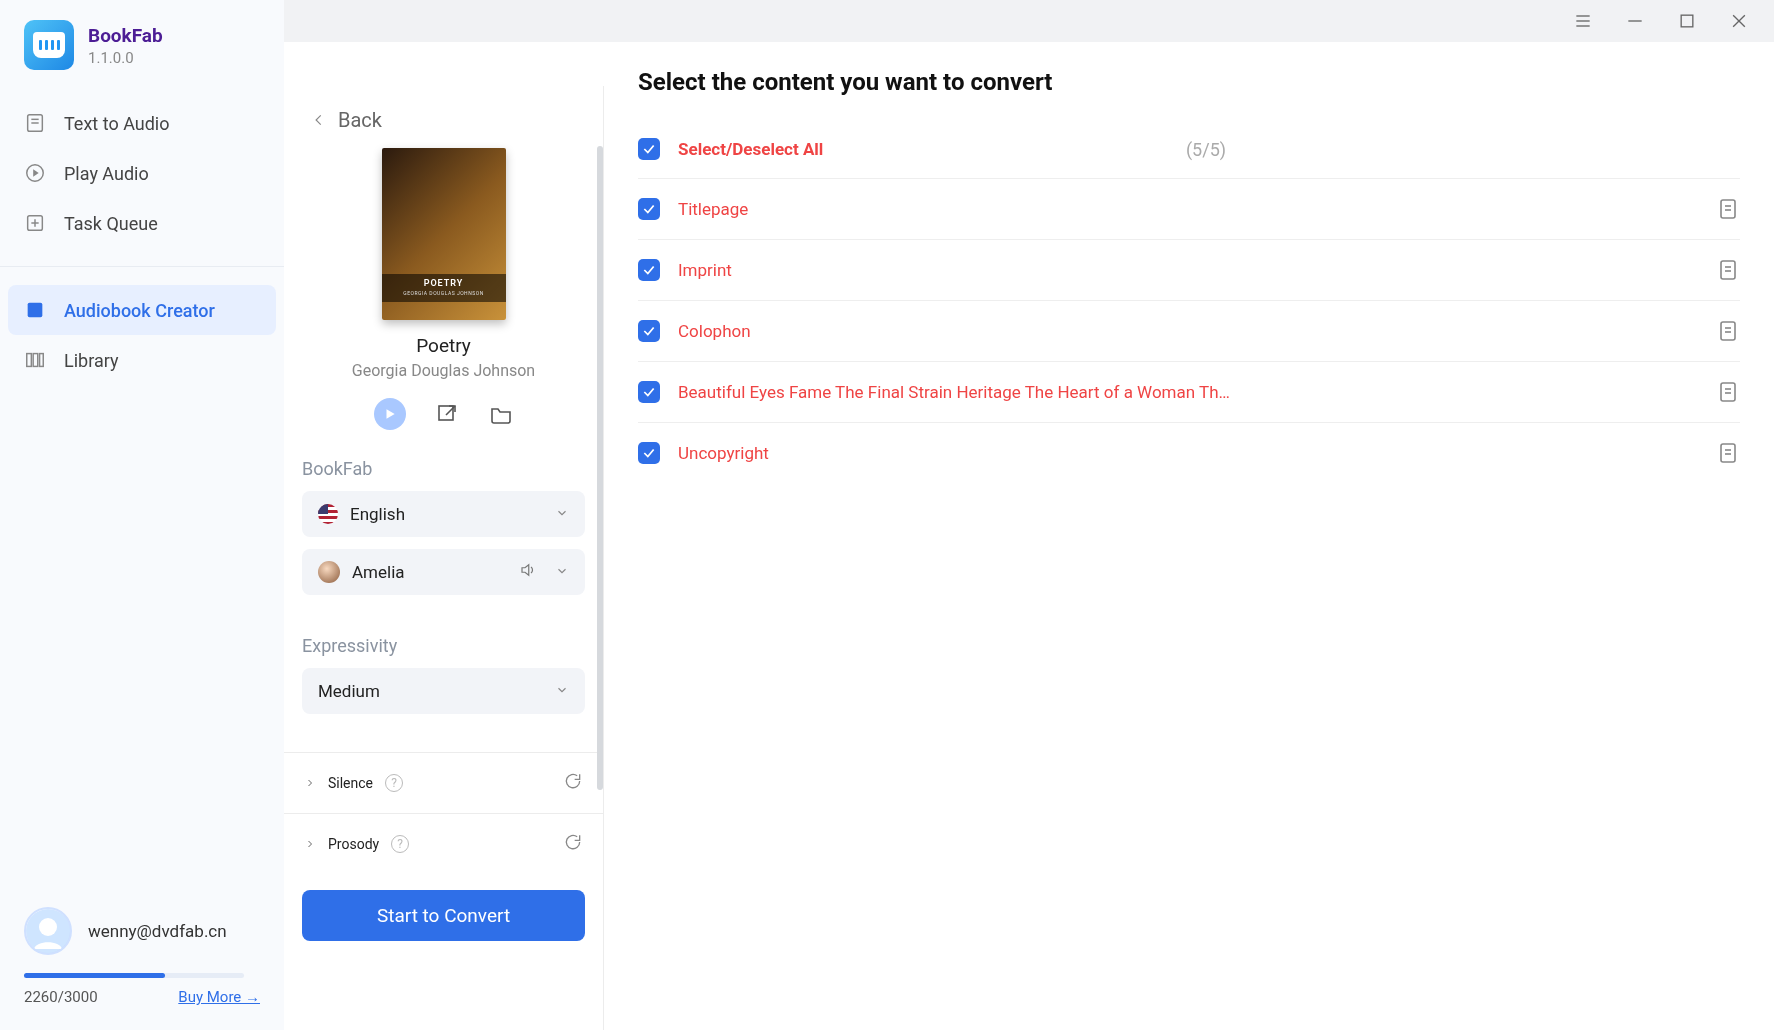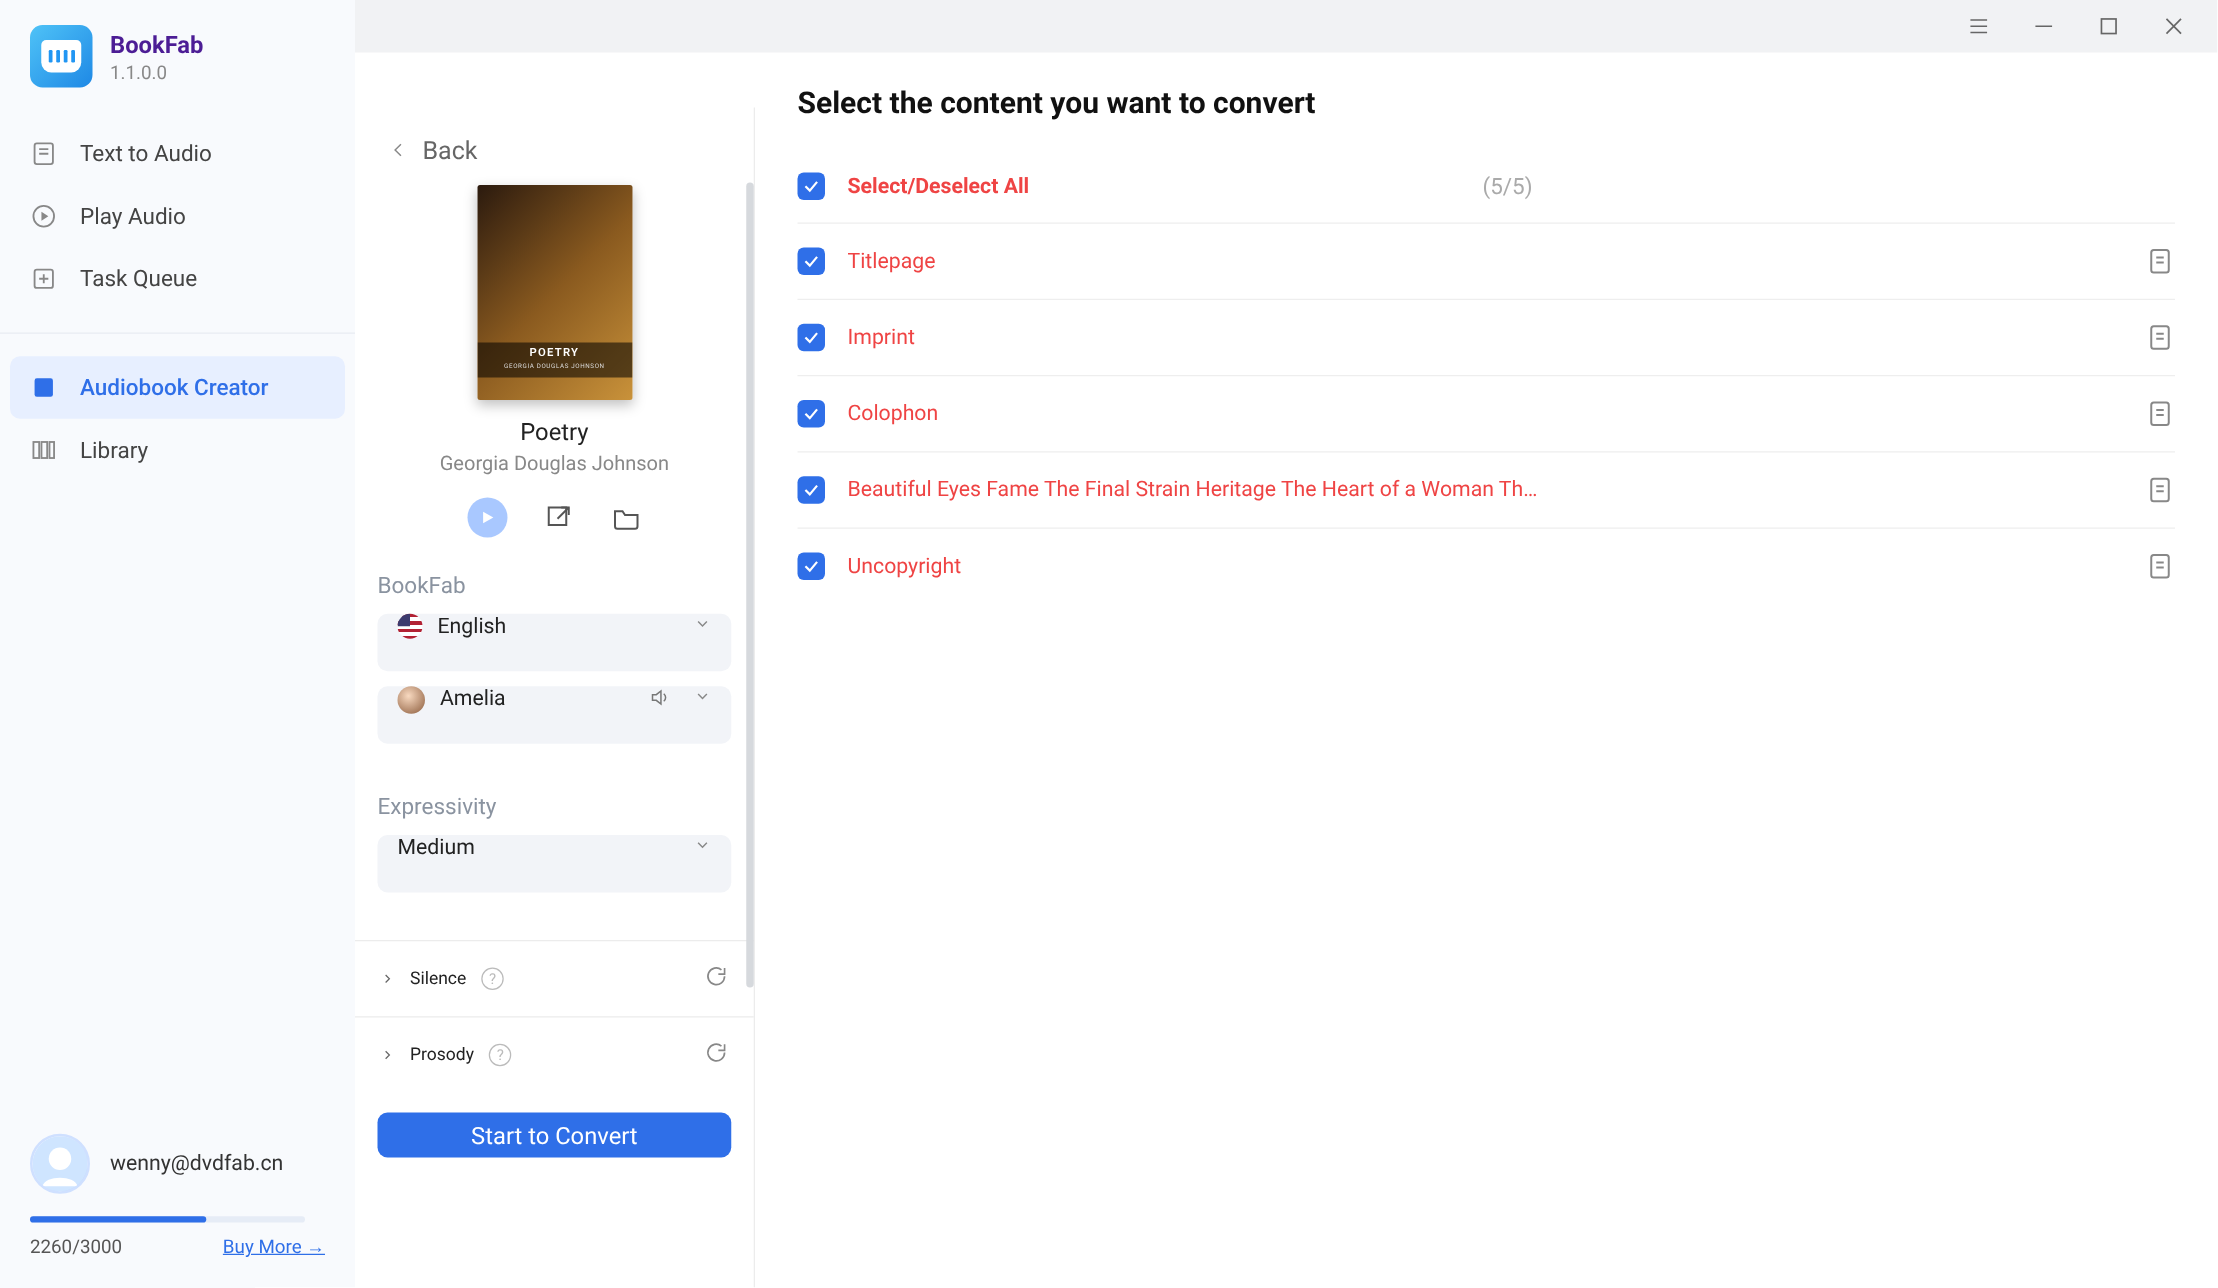--- a/index.html
+++ b/index.html
@@ -58,39 +58,39 @@
 .book-author { font-size: 16px; color: #888; margin-top: 4px; }
 
 .cover-actions { display: flex; gap: 28px; margin-top: 18px; align-items: center; }
 .play-btn { width: 32px; height: 32px; border-radius: 50%; background: #a9c8ff; display:flex;align-items:center;justify-content:center; cursor:pointer;}
 .play-btn svg{width:14px;height:14px;fill:#fff;}
 .icon-btn { width: 26px; height: 26px; display:flex;align-items:center;justify-content:center; color:#555; cursor:pointer; }
 .icon-btn svg{width:24px;height:24px;stroke:currentColor;fill:none;stroke-width:1.6;}
 
 .section { padding: 0 18px; margin-top: 28px; }
 .section-label { font-size: 18px; color: #8a93a0; margin-bottom: 12px; }
-.dropdown { background: #f2f4f8; border-radius: 8px; height: 46px; display: flex; padding: 0 16px; gap: 12px; cursor: pointer; margin-bottom: 12px; }
+.dropdown { background: #f2f4f8; border-radius: 8px; height: 46px; display: flex; align-items: center; padding: 0 16px; gap: 12px; cursor: pointer; margin-bottom: 12px; }
 .flag { width: 20px; height: 20px; border-radius: 50%; background: linear-gradient(#b22234 15%, #fff 15% 30%, #b22234 30% 45%, #fff 45% 60%, #b22234 60% 75%, #fff 75% 90%, #b22234 90%); position:relative; overflow:hidden;}
 .flag::before{content:"";position:absolute;top:0;left:0;width:10px;height:10px;background:#3c3b6e;}
 .voice-avatar{width:22px;height:22px;border-radius:50%;background:radial-gradient(circle at 40% 35%, #f8d9c0, #8a5a3a);}
 .dd-text { font-size: 17px; color: #222; flex: 1; }
 .chev { color:#888; }
 .chev svg{width:14px;height:14px;stroke:currentColor;fill:none;stroke-width:2;}
 .speaker{color:#777;margin-right:6px;}
 .speaker svg{width:18px;height:18px;stroke:currentColor;fill:none;stroke-width:1.6;}
 
 .collapse-list { border-top: 1px solid #ececec; margin-top: 26px; }
 .collapse-row { display: flex; align-items: center; padding: 18px 20px; border-bottom: 1px solid #ececec; gap: 12px; cursor: pointer; }
 .collapse-row .arrow svg{width:12px;height:12px;stroke:#666;fill:none;stroke-width:2;}
 .collapse-row .label { font-size: 14px; color: #222; }
 .help { width:18px;height:18px;border-radius:50%;border:1.5px solid #bbb;display:flex;align-items:center;justify-content:center;font-size:12px;color:#bbb;}
 .refresh { margin-left:auto; color:#888;}
 .refresh svg{width:20px;height:20px;stroke:currentColor;fill:none;stroke-width:1.6;}
 
-.convert-btn { margin: 16px 18px 0; background: #2f6fe8; color: #fff; border-radius: 8px; height: 36px; display: flex; align-items: center; justify-content: center; font-size: 19px; cursor: pointer; }
+.convert-btn { margin: 16px 18px 0; background: #2f6fe8; color: #fff; border-radius: 8px; height: 51px; display: flex; align-items: center; justify-content: center; font-size: 19px; cursor: pointer; }
 
 
 .content-list { flex: 1; padding: 26px 34px; }
 .cl-title { font-size: 24px; font-weight: 700; color: #111; margin-bottom: 24px; }
 .row { display: flex; align-items: center; padding: 18px 0; border-bottom: 1px solid #eee; gap: 18px; }
 .row.head { border-bottom: 1px solid #eee; }
 .checkbox { width: 22px; height: 22px; border-radius: 5px; background: #2f6fe8; display:flex;align-items:center;justify-content:center; cursor:pointer; flex-shrink:0;}
 .checkbox svg{width:14px;height:14px;stroke:#fff;fill:none;stroke-width:3;}
 .row-label { font-size: 17px; color: #ef4444; flex: 1; white-space: nowrap; overflow: hidden; text-overflow: ellipsis; }
 .row-label.bold { font-weight: 700; }

